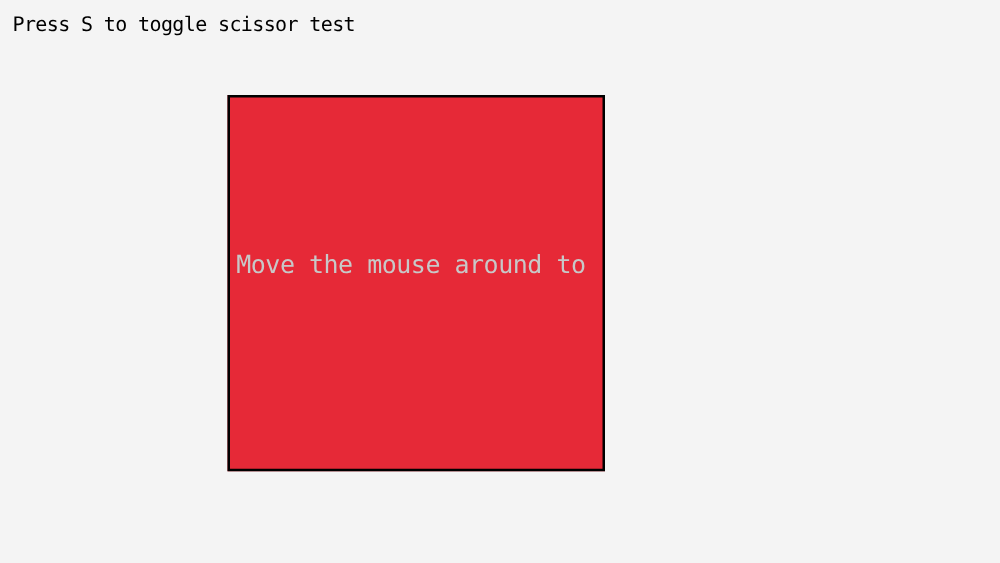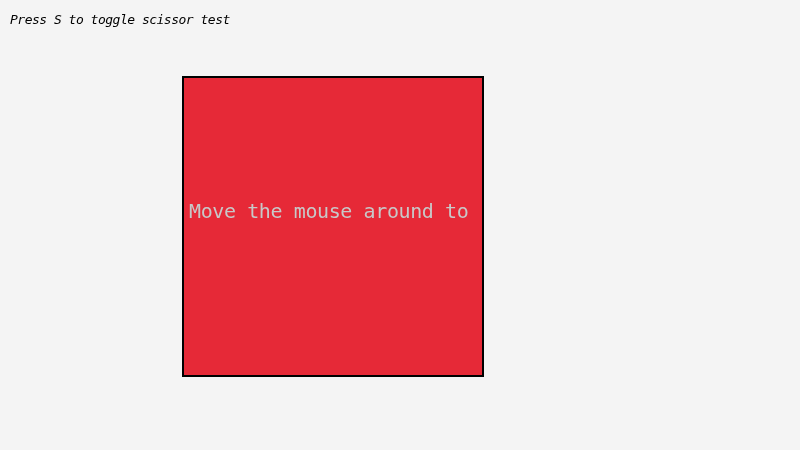--- a/index.html
+++ b/index.html
@@ -17,28 +17,27 @@
     width: 800px;
     height: 450px;
     background: #f4f4f4;
     overflow: hidden;
   }
   #title-text {
     position: absolute;
     left: 10px;
     top: 8px;
     font-family: "DejaVu Sans Mono", monospace;
-    font-size: 13px;
+    font-size: 16px;
     line-height: 24px;
     letter-spacing: -0.5px;
     color: #000000;
     white-space: pre;
     -webkit-font-smoothing: none;
     font-smooth: never;
-    font-style: italic;
   }
   #scissor-area {
     position: absolute;
     left: 182px;
     top: 76px;
     width: 302px;
     height: 301px;
     box-sizing: border-box;
     background: #e62937;
     border: 2px solid #000000;

